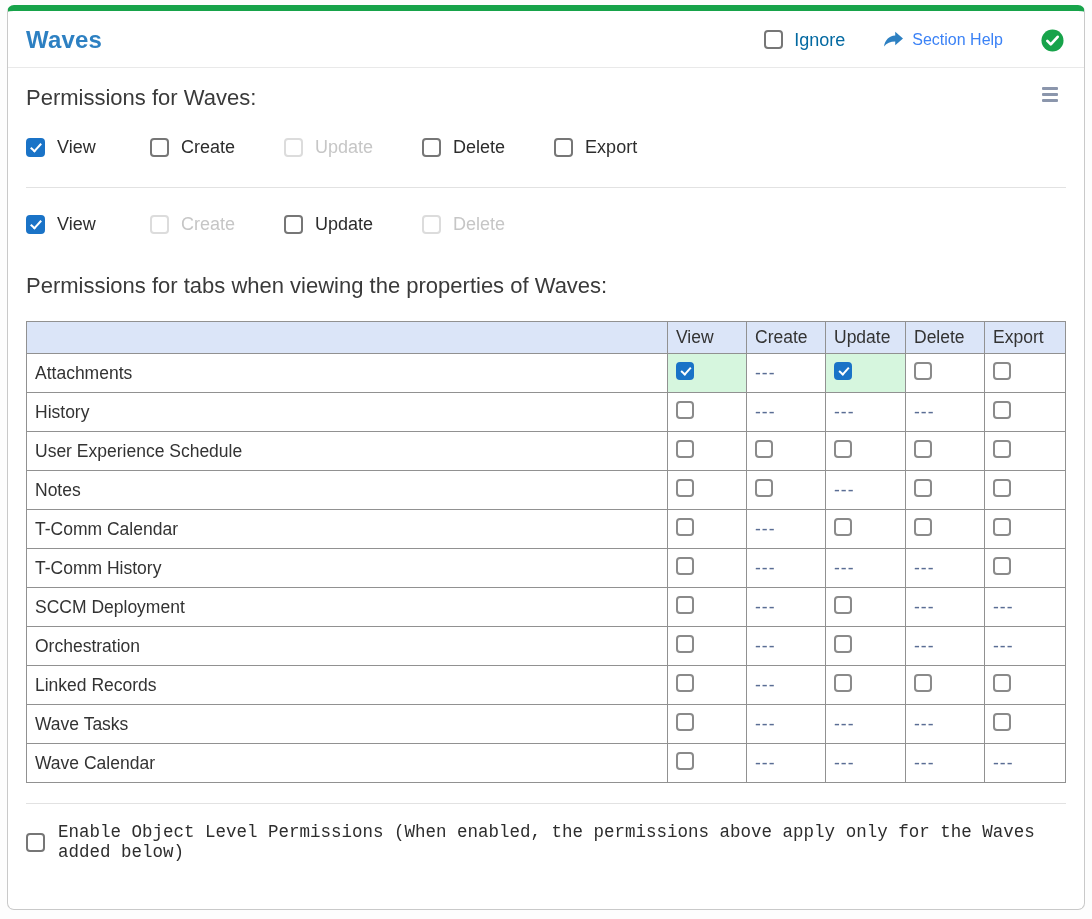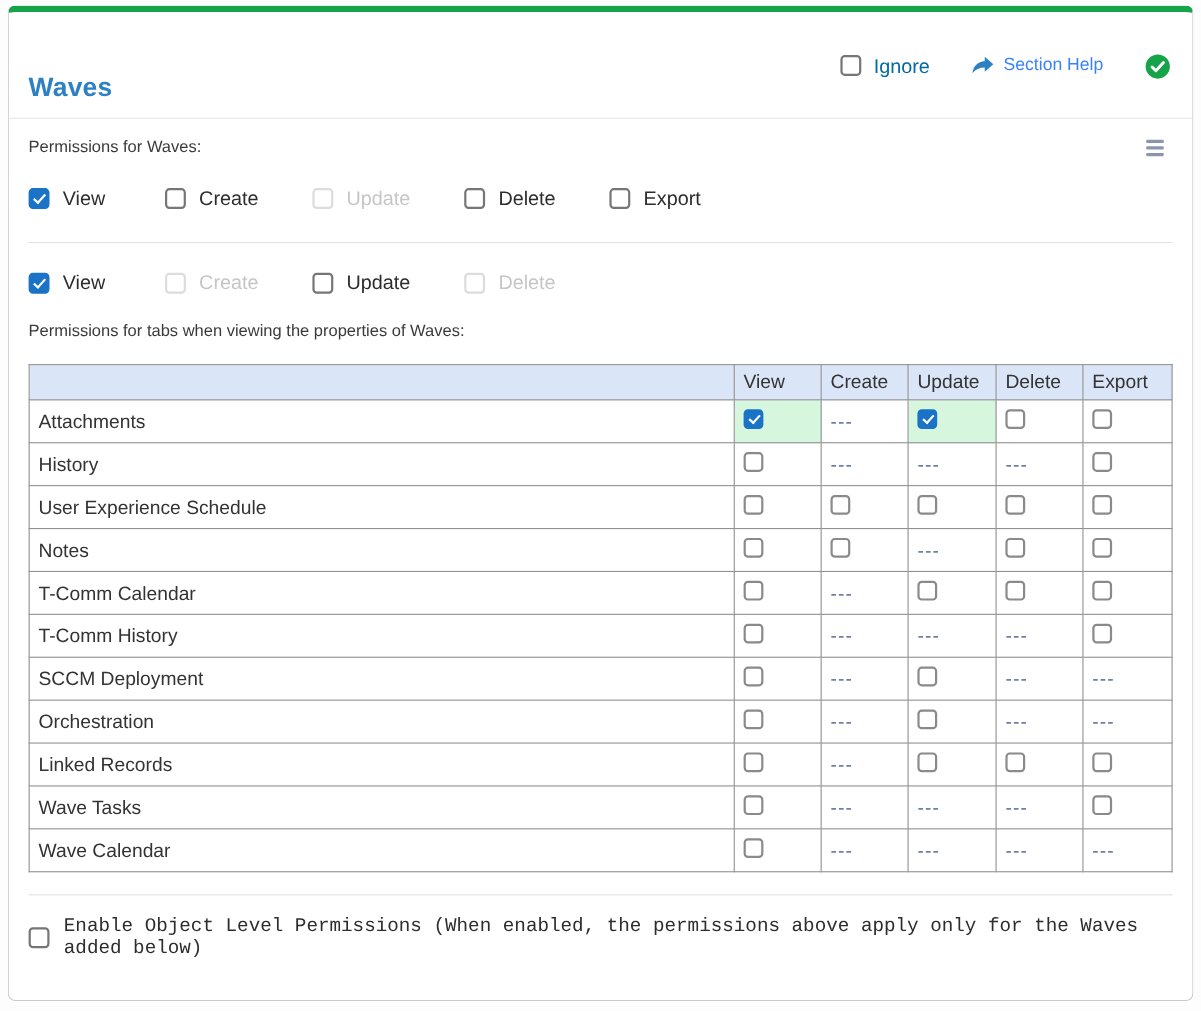--- a/index.html
+++ b/index.html
@@ -6,39 +6,39 @@
   html,body { width:1092px; height:919px; background:#fdfdfd; overflow:hidden;
     font-family:"Liberation Sans", sans-serif; color:#333; }
 
   .card { position:absolute; left:7px; top:5px; width:1078px; height:905px;
     background:#fff; border:1px solid #c9c9c9; border-top:6px solid #17a34a;
     border-radius:7px; }
 
   
   .card-header { display:flex; justify-content:space-between; align-items:center;
     padding:15px 20px 13px 18px; border-bottom:1px solid #e9e9e9; }
-  .title { font-size:24px; font-weight:700; color:#2d80c2; letter-spacing:.2px;margin-top:40px; }
+  .title { font-size:24px; font-weight:700; color:#2d80c2; letter-spacing:.2px; }
   .header-right { display:flex; align-items:center; gap:38px; }
   .ignore-wrap { display:flex; gap:11px; font-size:18px; color:#0369a1; cursor:pointer; }
   .help-link { display:flex; align-items:center; gap:8px; font-size:16px; color:#3b82f6;
     text-decoration:none; cursor:pointer; }
   .status-icon svg { display:block; }
 
   
   .cb { width:19px; height:19px; flex:0 0 19px; border:2px solid #767676; border-radius:4px;
     background:#fff; display:inline-block; position:relative; cursor:pointer; }
   .cb.checked { background:#1a73c7; border-color:#1a73c7; }
   .cb.checked::after { content:""; position:absolute; left:5px; top:1px; width:4px; height:9px;
     border:solid #fff; border-width:0 2.5px 2.5px 0; transform:rotate(42deg); }
   .cb.disabled { border-color:#dcdcdc; cursor:default; }
 
   
   .card-body { padding:0 18px; }
   .section-label-row { display:flex; justify-content:space-between; align-items:flex-start; margin-top:17px; }
-  .section-label { font-size:15px; color:#3a3a3a; }
+  .section-label { font-size:22px; color:#3a3a3a; }
   .hamburger { display:flex; flex-direction:column; gap:3px; padding:2px; cursor:pointer; margin-right:6px; }
   .hamburger i { display:block; width:16px; height:3px; background:#8b96ac; border-radius:1px; }
 
   .cb-row { display:flex; align-items:center; margin-top:26px; }
   .cb-item { display:flex; align-items:center; gap:12px; font-size:18px; color:#2d2d2d; margin-right:49px; }
   .cb-item .cb-label { min-width:44px; }
   .cb-item.disabled .cb-label { color:#c6c6c6; }
 
   .divider { border-top:1px solid #e2e2e2; margin-top:29px; }
 
@@ -136,21 +136,21 @@
         <label class="cb-item">
           <span class="cb"></span>
           <span class="cb-label">Update</span>
         </label>
         <label class="cb-item disabled">
           <span class="cb disabled"></span>
           <span class="cb-label">Delete</span>
         </label>
       </div>
 
-    <div class="section-label-row" style="margin-top:24px">
+    <div class="section-label-row" style="margin-top:38px">
       <div class="section-label">Permissions for tabs when viewing the properties of Waves:</div>
     </div>
 
     <table class="perm">
       <colgroup>
         <col>
           <col class="c-view">
           <col class="c-create">
           <col class="c-update">
           <col class="c-delete">

